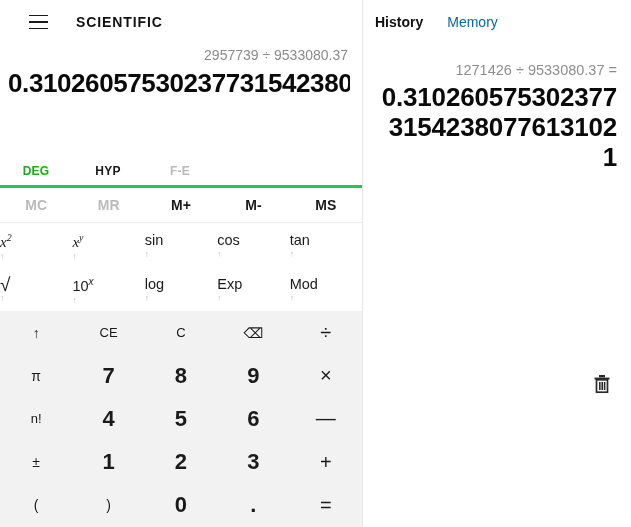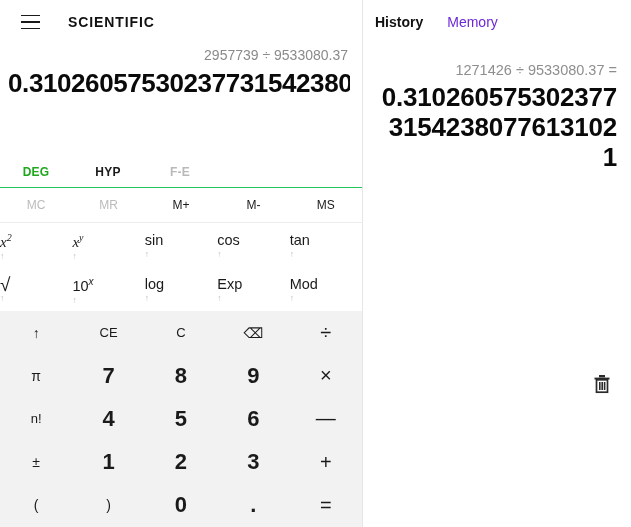--- a/index.html
+++ b/index.html
@@ -26,21 +26,21 @@
     border-right: 1px solid #e6e6e6;
     position: relative;
   }
 
   
   .titlebar {
     height: 44px;
     display: flex;
     align-items: center;
     flex: none;
-    padding-left: 10px;
+    padding-left: 18px;
   }
   .hamburger {
     width: 40px; height: 34px;
     display: flex; flex-direction: column;
     align-items: center; justify-content: center;
     gap: 5px;
     cursor: pointer;
   }
   .hamburger span {
     display: block;
@@ -84,21 +84,21 @@
     direction: ltr;
   }
 
   
   .mode-row {
     height: 32px;
     display: flex;
     align-items: center;
     flex: none;
     margin-top: 54px;
-    border-bottom: 1px solid #22c55e;
+    border-bottom: 3px solid #22c55e;
     padding-bottom: 0;
   }
   .mode-btn {
     font-size: 12px;
     font-weight: bold;
     color: #1a1a1a;
     padding: 4px 0;
     width: 72px;
     text-align: center;
     cursor: pointer;
@@ -112,22 +112,22 @@
     height: 35px;
     display: flex;
     flex: none;
     border-bottom: 1px solid #ececec;
   }
   .mem-btn {
     flex: 1;
     display: flex;
     align-items: center;
     justify-content: center;
-    font-size: 12px;
-    font-weight: normal;
+    font-size: 14px;
+    font-weight: bold;
     color: #1a1a1a;
     cursor: pointer;
   }
   .mem-btn.disabled { color: #bbbbbb; cursor: default; }
 
   
   .fn-grid {
     flex: none;
     background: #ffffff;
   }
@@ -203,21 +203,21 @@
   .hist-tabs {
     height: 44px;
     display: flex;
     align-items: center;
     flex: none;
     padding-left: 10px;
     gap: 20px;
   }
   .hist-tab {
     font-size: 14px;
-    color: #6d28d9;
+    color: #0369a1;
     cursor: pointer;
     padding: 4px 2px;
   }
   .hist-tab.active { color: #111111; font-weight: bold; }
 
   .hist-list {
     flex: 1;
     padding: 8px 14px 0 14px;
     overflow: hidden;
   }

